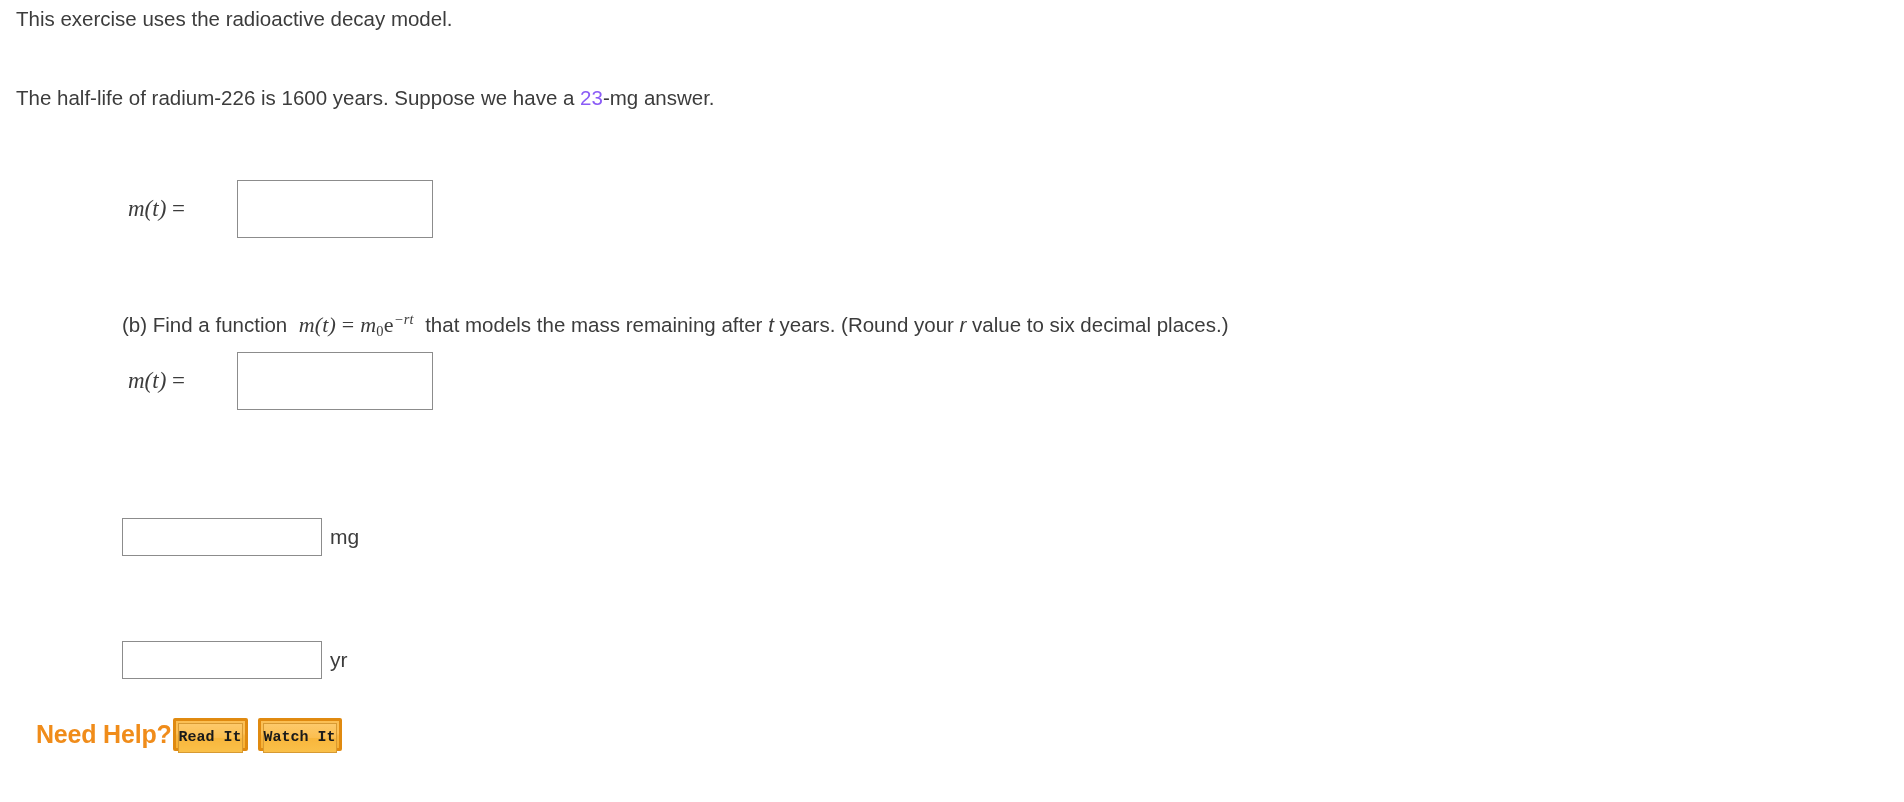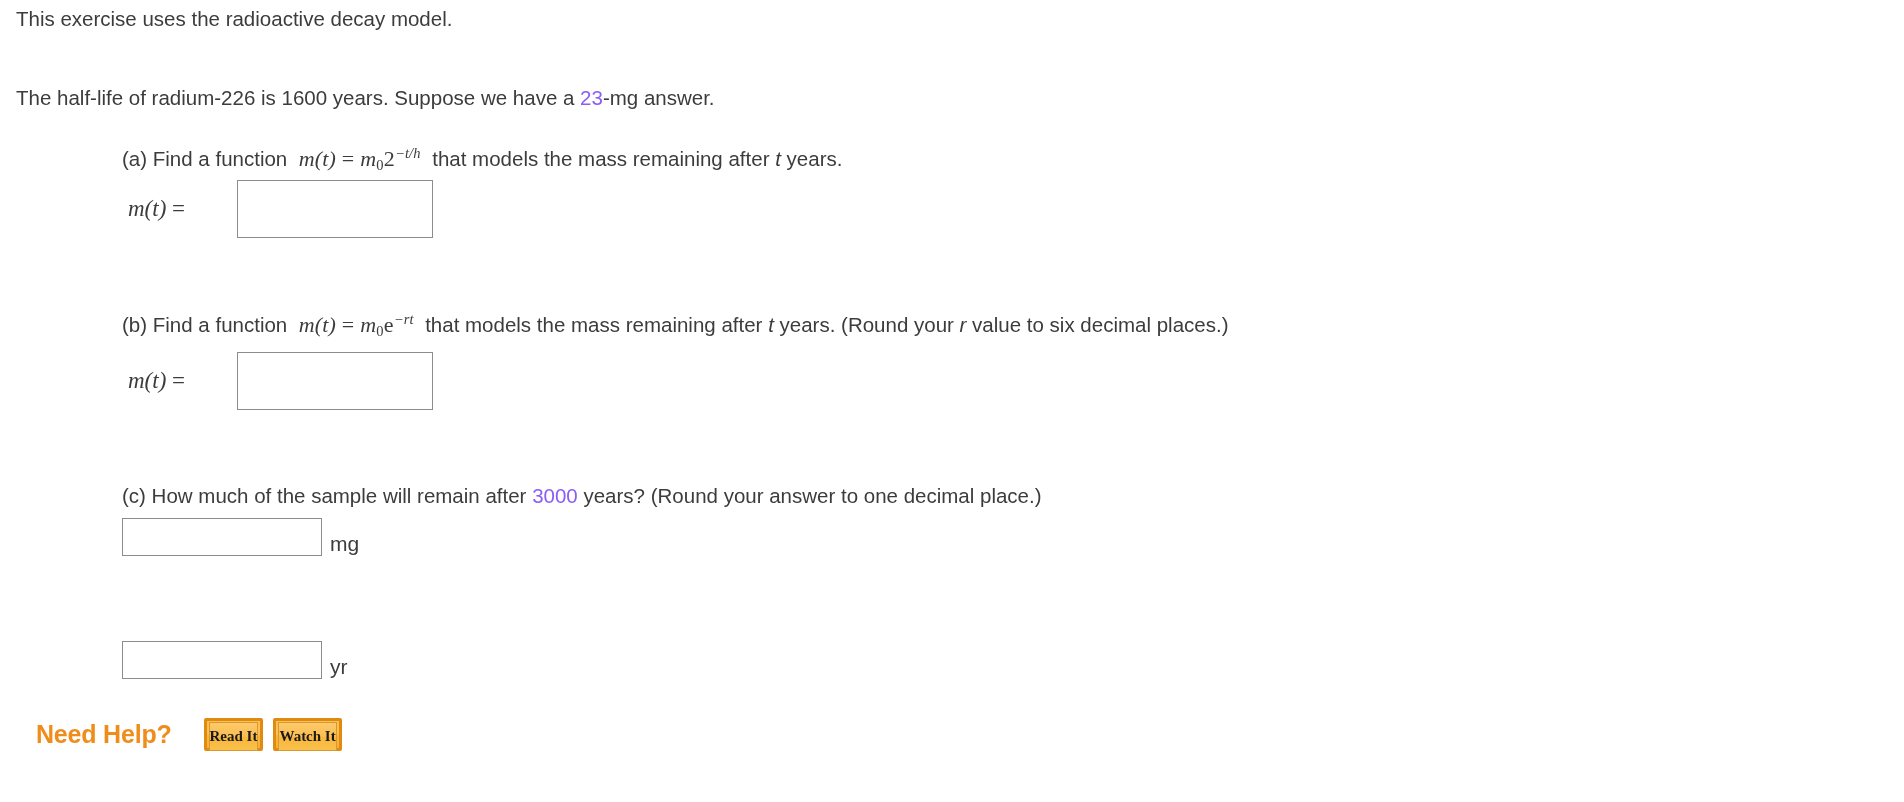--- a/index.html
+++ b/index.html
@@ -115,21 +115,21 @@
     padding: 2px 5px;
     font-family: "Liberation Sans", sans-serif;
     font-size: 19px;
     color: #222;
     outline: none;
   }
 
   .unit-row {
     position: absolute;
     display: flex;
-    align-items: flex-end;
+    align-items: center;
   }
   .row-c { left: 122px; top: 518px; }
   .row-d { left: 122px; top: 641px; }
 
   .small-box {
     width: 200px;
     height: 38px;
     border: 1.5px solid #8c8c8c;
     background: #ffffff;
     box-sizing: border-box;
@@ -149,21 +149,21 @@
     position: absolute;
     left: 36px;
     top: 718px;
     display: flex;
     align-items: center;
   }
   .need-help {
     font-size: 25px;
     font-weight: bold;
     color: #f08c1a;
-    margin-right: 32px;
+    margin-right: 1px;
     letter-spacing: -0.2px;
     font-family: "Liberation Sans", sans-serif;
   }
   .help-btn {
     display: inline-block;
     border: 3px solid #e08a10;
     background: linear-gradient(to bottom, #fbbf54 0%, #fcc158 45%, #f9b63f 55%, #f7b134 100%);
     border-radius: 2px;
     padding: 2px;
     margin-right: 10px;
@@ -172,49 +172,47 @@
   }
   .help-btn-inner {
     border: 1px solid #d79a33;
     background: linear-gradient(to bottom, #fdc96a 0%, #fbbe4f 50%, #f8b63c 51%, #fac049 100%);
     color: #1a1a1a;
     font-size: 15px;
     font-weight: bold;
     text-align: right;
     padding: 5px 0 6px 0;
     box-sizing: border-box;
-    font-family: Liberation Serif, serif;
+    font-family: Liberation Mono, monospace;
   }
   .btn-read .help-btn-inner { width: 150px; }
   .btn-watch .help-btn-inner { width: 148px; }
 </style>
 </head>
 <body>
 
 <div class="page">
 
   <div class="intro-line">This exercise uses the radioactive decay model.</div>
 
   <div class="stem-line"><span>The half-life of radium-226 is 1600 years. Suppose we have a </span><span class="red">23</span><span>-mg answer.</span></div>
 
-  <div class="part part-a"><span>(a)</span> <span>Find a function</span>&nbsp; <span class="math-expr"><span class="fn">m(t)</span> <span class="up">=</span> <span class="fn">m</span><sub style="font-style:normal">0</sub><span class="up">2</span><sup>−t/h</sup></span>&nbsp; <span>that models the mass remaining after</span> <span class="mathvar-sans">t</span> <span>years.</span></div>
 
   <div class="answer-row row-a">
     <span class="mt-label"><span>m(t)</span> <span class="eq">=</span></span>
     <input class="big-box" type="text" value="" style="">
   </div>
 
   <div class="part part-b"><span>(b)</span> <span>Find a function</span>&nbsp; <span class="math-expr"><span class="fn">m(t)</span> <span class="up">=</span> <span class="fn">m</span><sub style="font-style:normal">0</sub><span class="up">e</span><sup>−rt</sup></span>&nbsp; <span>that models the mass remaining after</span> <span class="mathvar-sans">t</span> <span>years. (Round your</span> <span class="mathvar-sans">r</span> <span>value to six decimal places.)</span></div>
 
   <div class="answer-row row-b">
     <span class="mt-label"><span>m(t)</span> <span class="eq">=</span></span>
     <input class="big-box" type="text" value="" style="">
   </div>
 
-  <div class="part part-c"><span>(c)</span> <span>How much of the sample will remain after</span> <span class="red">3000</span> <span>years? (Round your answer to one decimal place.)</span></div>
 
   <div class="unit-row row-c">
     <input class="small-box" type="text" value="" style="">
     <span class="unit-label">mg</span>
   </div>
 
 
   <div class="unit-row row-d">
     <input class="small-box" type="text" value="" style="">
     <span class="unit-label">yr</span>

